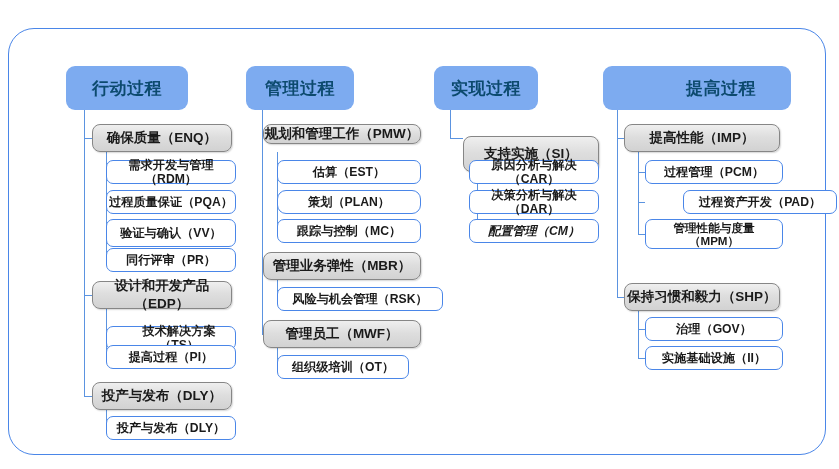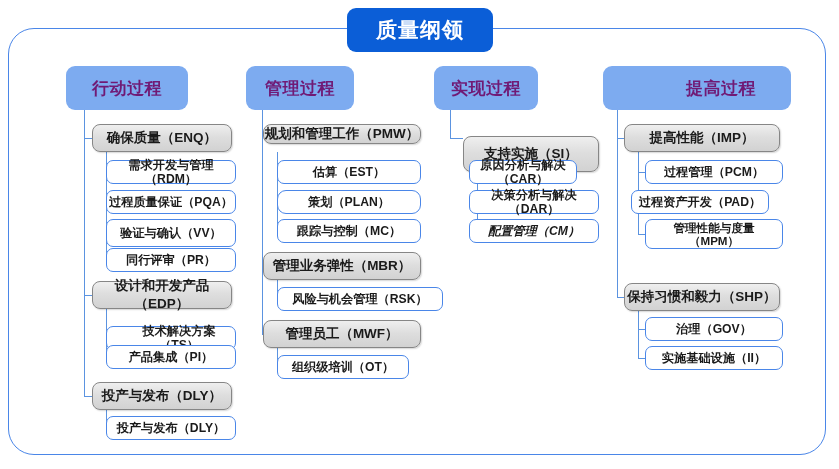--- a/index.html
+++ b/index.html
@@ -51,21 +51,21 @@
   }
   .col-header {
     position: absolute;
     top: 0;
     height: 44px;
     background: #7dabf0;
     border-radius: 9px;
     display: flex;
     align-items: center;
     justify-content: center;
-    color: #701a75;
+    color: #0c4a6e;
     font-size: 17px;
     font-weight: bold;
     letter-spacing: 0.5px;
     z-index: 4;
   }
 
   
   .group-box {
     position: absolute;
     background: linear-gradient(to bottom, #efefef 0%, #dedede 45%, #d2d2d2 100%);
@@ -116,21 +116,20 @@
     z-index: 1;
   }
 </style>
 </head>
 <body>
 
 <div id="canvas">
 
   <div class="outer-frame"></div>
 
-  <div class="root-title">质量纲领</div>
 
   <div id="layers">
       <div class="col-header" style="left: 66px; top: 66px; width: 122px;">行动过程</div>
       <div class="vline" style="left: 84px; top: 110px; height: 286px;"></div>
       <div class="hline" style="left: 84px; top: 138px; width: 8px;"></div>
       <div class="group-box" style="left: 92px; top: 124px; width: 140px; height: 28px;">确保质量（ENQ）</div>
       <div class="vline" style="left: 106px; top: 152px; height: 108px;"></div>
       <div class="hline" style="left: 106px; top: 172px; width: 0px;"></div>
       <div class="leaf-box" style="left: 106px; top: 160px; width: 130px; height: 24px;">需求开发与管理（RDM）</div>
       <div class="hline" style="left: 106px; top: 202px; width: 0px;"></div>
@@ -138,21 +137,21 @@
       <div class="hline" style="left: 106px; top: 231px; width: 0px;"></div>
       <div class="leaf-box" style="left: 106px; top: 219px; width: 130px; height: 28px;">验证与确认（VV）</div>
       <div class="hline" style="left: 106px; top: 260px; width: 0px;"></div>
       <div class="leaf-box" style="left: 106px; top: 248px; width: 130px; height: 24px;">同行评审（PR）</div>
       <div class="hline" style="left: 84px; top: 295px; width: 8px;"></div>
       <div class="group-box" style="left: 92px; top: 281px; width: 140px; height: 28px;">设计和开发产品（EDP）</div>
       <div class="vline" style="left: 106px; top: 309px; height: 48px;"></div>
       <div class="hline" style="left: 106px; top: 328px; width: 0px;"></div>
       <div class="leaf-box" style="left: 106px; top: 326px; width: 130px; height: 24px; padding-left: 16px;">技术解决方案（TS）</div>
       <div class="hline" style="left: 106px; top: 357px; width: 0px;"></div>
-      <div class="leaf-box" style="left: 106px; top: 345px; width: 130px; height: 24px;">产品集成（PI）</div>
+      <div class="leaf-box" style="left: 106px; top: 345px; width: 130px; height: 24px;">提高过程（PI）</div>
       <div class="hline" style="left: 84px; top: 396px; width: 8px;"></div>
       <div class="group-box" style="left: 92px; top: 382px; width: 140px; height: 28px;">投产与发布（DLY）</div>
       <div class="vline" style="left: 106px; top: 410px; height: 18px;"></div>
       <div class="hline" style="left: 106px; top: 428px; width: 0px;"></div>
       <div class="leaf-box" style="left: 106px; top: 416px; width: 130px; height: 24px;">投产与发布（DLY）</div>
       <div class="col-header" style="left: 246px; top: 66px; width: 108px;">管理过程</div>
       <div class="vline" style="left: 262px; top: 110px; height: 224px;"></div>
       <div class="hline" style="left: 262px; top: 138px; width: 1px;"></div>
       <div class="group-box" style="left: 263px; top: 124px; width: 158px; height: 20px;">规划和管理工作（PMW）</div>
       <div class="vline" style="left: 277px; top: 152px; height: 79px;"></div>
@@ -171,34 +170,34 @@
       <div class="group-box" style="left: 263px; top: 320px; width: 158px; height: 28px;">管理员工（MWF）</div>
       <div class="vline" style="left: 277px; top: 348px; height: 19px;"></div>
       <div class="hline" style="left: 277px; top: 367px; width: 0px;"></div>
       <div class="leaf-box" style="left: 277px; top: 355px; width: 132px; height: 24px;">组织级培训（OT）</div>
       <div class="col-header" style="left: 434px; top: 66px; width: 104px;">实现过程</div>
       <div class="vline" style="left: 450px; top: 110px; height: 28px;"></div>
       <div class="hline" style="left: 450px; top: 138px; width: 13px;"></div>
       <div class="group-box" style="left: 463px; top: 136px; width: 136px; height: 36px;">支持实施（SI）</div>
       <div class="vline" style="left: 477px; top: 152px; height: 79px;"></div>
       <div class="hline" style="left: 477px; top: 172px;"></div>
-      <div class="leaf-box" style="left: 469px; top: 160px; width: 108px; height: 24px;">原因分析与解决（CAR）</div>
+      <div class="leaf-box" style="left: 469px; top: 160px; width: 130px; height: 24px;">原因分析与解决（CAR）</div>
       <div class="hline" style="left: 477px; top: 202px;"></div>
       <div class="leaf-box" style="left: 469px; top: 190px; width: 130px; height: 24px;">决策分析与解决（DAR）</div>
       <div class="hline" style="left: 477px; top: 231px;"></div>
       <div class="leaf-box" style="left: 469px; top: 219px; width: 130px; height: 24px; font-style: italic;">配置管理（CM）</div>
       <div class="col-header" style="left: 603px; top: 66px; width: 140px; padding-left: 48px;">提高过程</div>
       <div class="vline" style="left: 617px; top: 110px; height: 187px;"></div>
       <div class="hline" style="left: 617px; top: 138px; width: 7px;"></div>
       <div class="group-box" style="left: 624px; top: 124px; width: 156px; height: 28px;">提高性能（IMP）</div>
       <div class="vline" style="left: 638px; top: 152px; height: 82px;"></div>
       <div class="hline" style="left: 638px; top: 172px; width: 7px;"></div>
       <div class="leaf-box" style="left: 645px; top: 160px; width: 138px; height: 24px;">过程管理（PCM）</div>
       <div class="hline" style="left: 638px; top: 202px; width: 7px;"></div>
-      <div class="leaf-box" style="left: 631px; top: 190px; width: 138px; height: 24px;">过程资产开发（PAD）</div>
+      <div class="leaf-box" style="left: 683px; top: 190px; width: 154px; height: 24px;">过程资产开发（PAD）</div>
       <div class="hline" style="left: 638px; top: 234px; width: 7px;"></div>
       <div class="leaf-box two-line" style="left: 645px; top: 219px; width: 138px; height: 30px;">管理性能与度量<br>（MPM）</div>
       <div class="hline" style="left: 617px; top: 297px; width: 7px;"></div>
       <div class="group-box" style="left: 624px; top: 283px; width: 156px; height: 28px;">保持习惯和毅力（SHP）</div>
       <div class="vline" style="left: 638px; top: 311px; height: 47px;"></div>
       <div class="hline" style="left: 638px; top: 329px; width: 7px;"></div>
       <div class="leaf-box" style="left: 645px; top: 317px; width: 138px; height: 24px;">治理（GOV）</div>
       <div class="hline" style="left: 638px; top: 358px; width: 7px;"></div>
       <div class="leaf-box" style="left: 645px; top: 346px; width: 138px; height: 24px;">实施基础设施（II）</div>
     </div>

